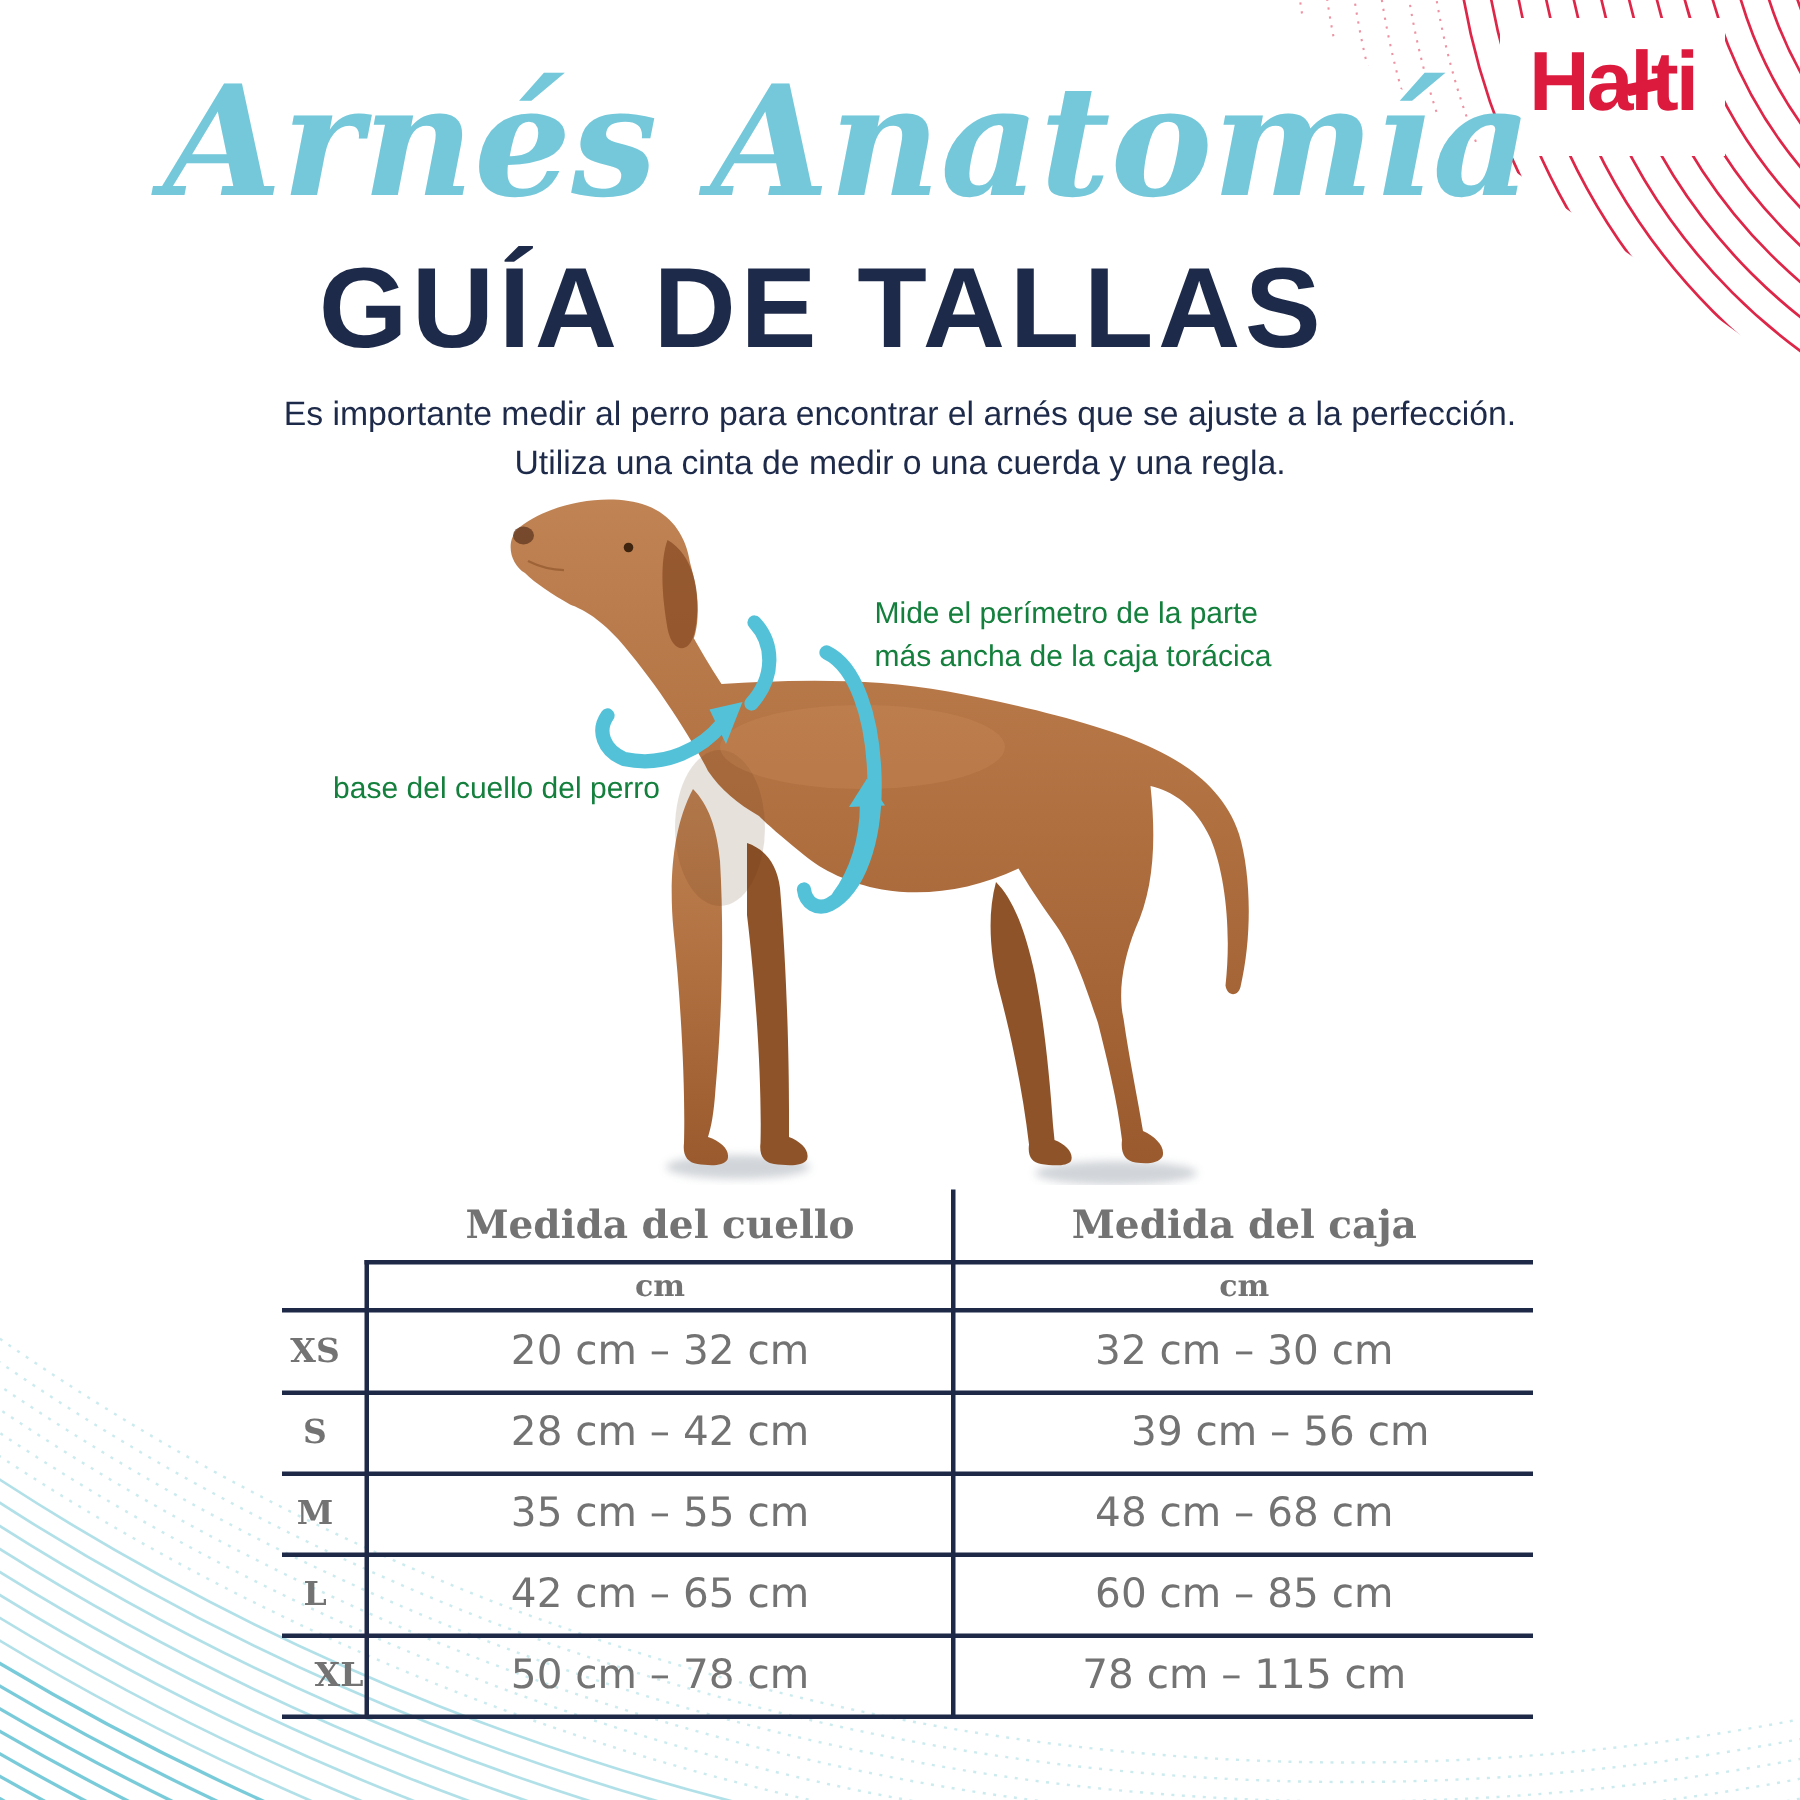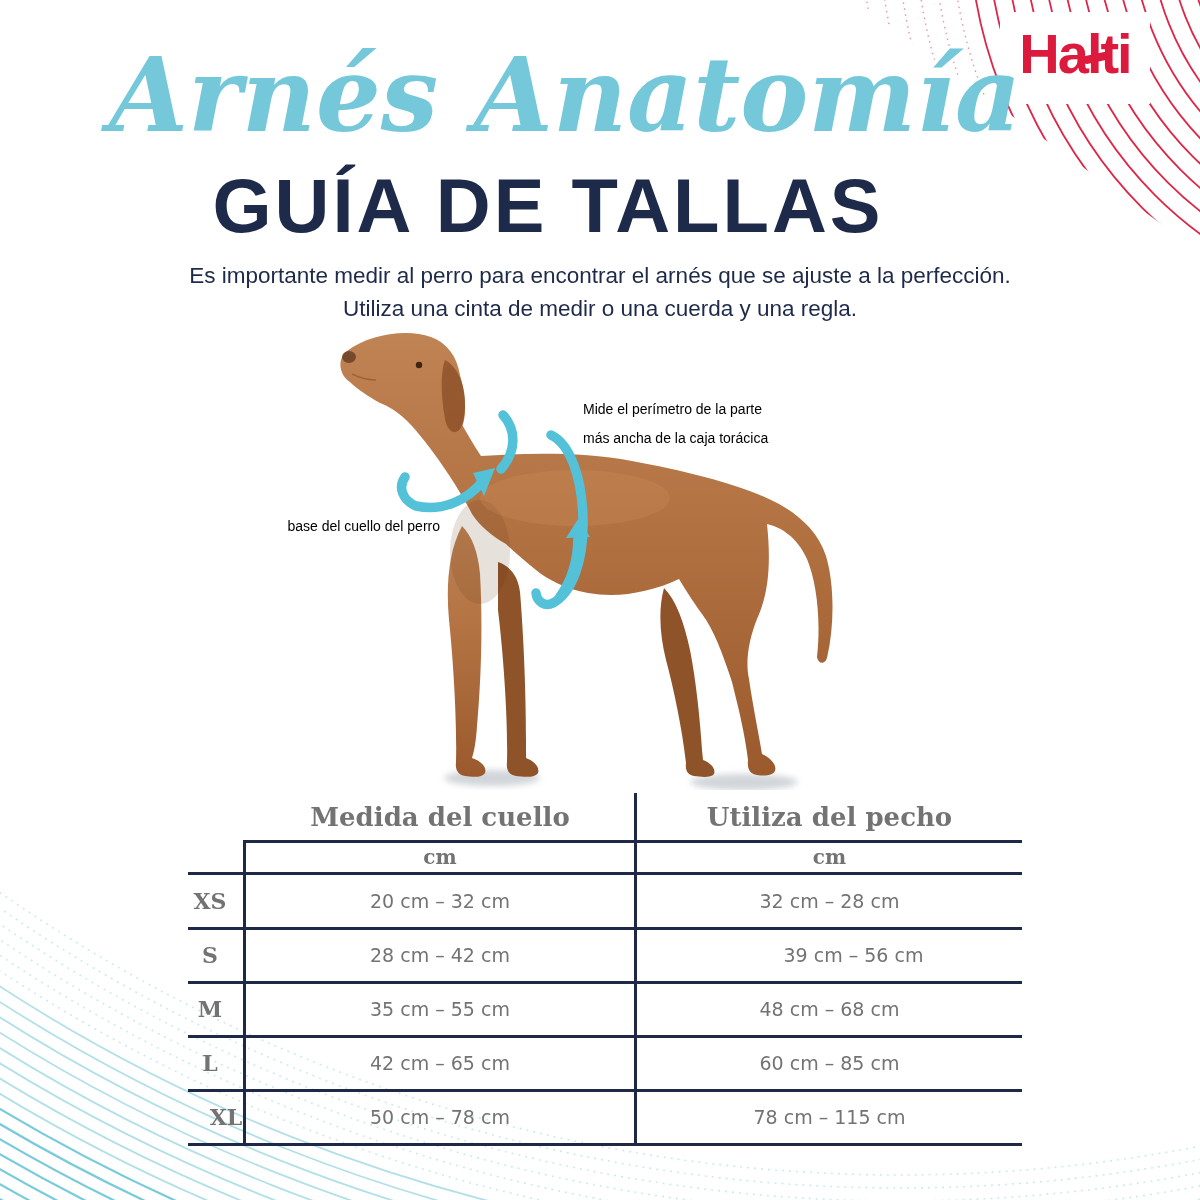--- a/index.html
+++ b/index.html
@@ -23,31 +23,31 @@
                 font-size:102px;line-height:1.08;color:#74c8da;z-index:2;}
   .main-title{position:absolute;top:172px;left:0;width:1200px;text-align:center;transform:translateX(-52px);
               font-size:76px;font-weight:bold;letter-spacing:3px;color:#1e2a49;z-index:2;line-height:68px;}
   .intro{position:absolute;top:259px;left:0;width:1200px;text-align:center;font-size:22.5px;font-weight:normal;
          line-height:33px;color:#1e2a49;z-index:2;}
 
   
   .dog{position:absolute;left:320px;top:330px;z-index:2;}
 
   
-  .note{position:absolute;z-index:4;font-size:14px;line-height:29px;color:#000000;font-weight:500;}
+  .note{position:absolute;z-index:4;font-size:20px;line-height:29px;color:#15803d;font-weight:500;}
   .note-chest{left:583px;top:395px;text-align:left;width:310px;}
   .note-neck{left:150px;top:512px;text-align:right;width:290px;}
 
   
   .tline{position:absolute;background:#1d2946;z-index:3;}
   .tcell{position:absolute;z-index:3;text-align:center;color:#737373;}
   .th{font-family:"DejaVu Serif",serif;font-weight:bold;font-size:26px;line-height:42px;height:42px;}
   .tu{font-family:"DejaVu Serif",serif;font-weight:bold;font-size:20px;line-height:30px;height:30px;}
   .tsize{font-family:"DejaVu Serif",serif;font-weight:bold;font-size:22px;line-height:52px;height:68px;}
-  .tval{font-family:"DejaVu Sans",sans-serif;font-size:19px;line-height:52px;height:52px;}
+  .tval{font-family:"DejaVu Sans",sans-serif;font-size:27px;line-height:52px;height:52px;}
 
   
   .r-solid{stroke:#db1a3e;stroke-width:1.8;fill:none;opacity:.95;}
   .r-dot{stroke:#e24b66;stroke-width:1.4;fill:none;opacity:.6;stroke-dasharray:1.5 4.5;}
   .w1{stroke:#9ad7e0;stroke-width:1.6;fill:none;opacity:.5;stroke-dasharray:2 5;}
   .w2{stroke:#7fcbd8;stroke-width:1.8;fill:none;opacity:.6;}
   .w3{stroke:#62c2d4;stroke-width:2.2;fill:none;opacity:.85;}
 </style>
 </head>
 <body>
@@ -217,27 +217,27 @@
     <div class="tline" style="left:243px;top:840px;width:3px;height:305px;"></div>
     <div class="tline" style="left:243px;top:840px;width:779px;height:3px;"></div>
     <div class="tline" style="left:188px;top:872px;width:834px;height:3px;"></div>
     <div class="tline" style="left:188px;top:927px;width:834px;height:3px;"></div>
     <div class="tline" style="left:188px;top:981px;width:834px;height:3px;"></div>
     <div class="tline" style="left:188px;top:1035px;width:834px;height:3px;"></div>
     <div class="tline" style="left:188px;top:1089px;width:834px;height:3px;"></div>
     <div class="tline" style="left:188px;top:1143px;width:834px;height:3px;"></div>
 
     <div class="tcell th" style="left:246px;top:796px;width:388px;">Medida del cuello</div>
-    <div class="tcell th" style="left:637px;top:796px;width:385px;">Utiliza del pecho</div>
+    <div class="tcell th" style="left:637px;top:796px;width:385px;">Medida del caja</div>
     <div class="tcell tu" style="left:246px;top:842px;width:388px;">cm</div>
     <div class="tcell tu" style="left:637px;top:842px;width:385px;">cm</div>
 
     <div class="tcell tsize" style="left:180px;top:875px;width:60px;">XS</div>
     <div class="tcell tval" style="left:246px;top:875px;width:388px;">20 cm – 32 cm</div>
-    <div class="tcell tval" style="left:637px;top:875px;width:385px;">32 cm – 28 cm</div>
+    <div class="tcell tval" style="left:637px;top:875px;width:385px;">32 cm – 30 cm</div>
 
     <div class="tcell tsize" style="left:180px;top:929px;width:60px;">S</div>
     <div class="tcell tval" style="left:246px;top:929px;width:388px;">28 cm – 42 cm</div>
     <div class="tcell tval" style="left:637px;top:929px;width:385px;padding-left:24px;">39 cm – 56 cm</div>
 
     <div class="tcell tsize" style="left:180px;top:983px;width:60px;">M</div>
     <div class="tcell tval" style="left:246px;top:983px;width:388px;">35 cm – 55 cm</div>
     <div class="tcell tval" style="left:637px;top:983px;width:385px;">48 cm – 68 cm</div>
 
     <div class="tcell tsize" style="left:180px;top:1037px;width:60px;">L</div>

